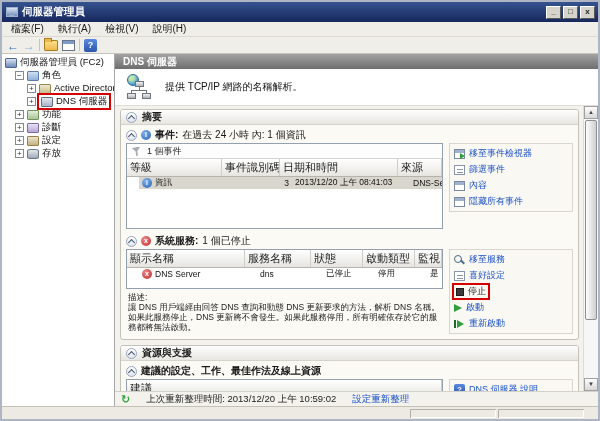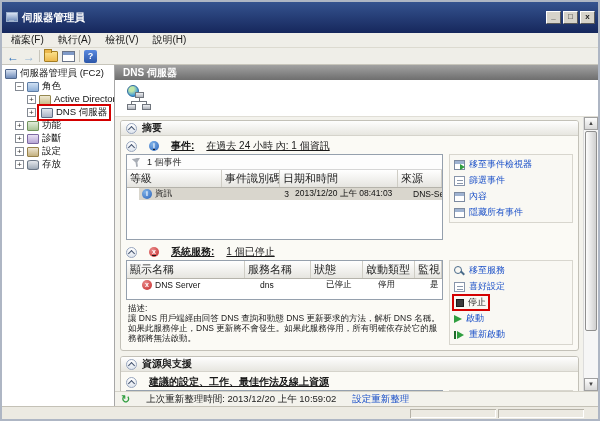--- a/index.html
+++ b/index.html
@@ -1,20 +1,20 @@
 <!DOCTYPE html>
 <html><head>
 <meta charset="utf-8">
 <style>
   * { margin:0; padding:0; box-sizing:border-box; font-family:"Liberation Sans","DejaVu Sans",sans-serif; }
   html,body { width:600px; height:421px; overflow:hidden; background:#cfd4de; }
   .window { width:600px; height:421px; border:2px solid #aeb6c4; background:#efeee8; display:flex; flex-direction:column; user-select:none; cursor:default; }
 
   
-  .titlebar { height:31px; background:linear-gradient(#35538f,#16275c); display:flex; align-items:center; padding:0 3px; flex:0 0 auto; }
+  .titlebar { height:20px; background:linear-gradient(#35538f,#16275c); display:flex; align-items:center; padding:0 3px; flex:0 0 auto; }
   .title-icon { width:13px; height:11px; position:relative; margin-right:4px; }
   .title-icon::before { content:""; position:absolute; left:1px; top:0; width:10px; height:8px; border:1px solid #9db0cc; background:linear-gradient(#d8e2f2,#6f8cba); }
   .title-icon::after { content:""; position:absolute; left:4px; top:8px; width:5px; height:2px; background:#9db0cc; }
   .title-text { color:#fff; font-size:10.5px; font-weight:bold; flex:1; }
   .winbtn { width:15px; height:13px; margin-left:2px; background:#d6d3ca; border:1px solid; border-color:#ffffff #5a5a5a #5a5a5a #ffffff; font-size:8px; line-height:10px; text-align:center; color:#222; font-weight:bold; }
   .winbtn.min::before { content:"_"; }
   .winbtn.max::before { content:"□"; }
   .winbtn.close::before { content:"x"; }
 
   
@@ -73,21 +73,21 @@
   .vs-btn { height:13px; background:linear-gradient(#fdfdfd,#d8d8d8); border:1px solid #a0a0a0; text-align:center; font-size:6px; line-height:11px; color:#444; }
   .vs-thumb { height:200px; margin:1px 1px; background:linear-gradient(90deg,#fdfdfd,#cfcfcf); border:1px solid #8f8f8f; border-radius:2px; }
   .vs-space { flex:1; }
 
   
   .panel { border:1px solid #c3c1b8; border-radius:3px; background:#fbfaf5; margin-bottom:5px; overflow:hidden; }
   .panel-header { height:15px; background:linear-gradient(#fefefe,#e7e6e0); border-bottom:1px solid #d5d3cb; display:flex; align-items:center; gap:5px; padding:0 5px; font-size:10px; font-weight:bold; color:#1a1a1a; }
   .panel-body { padding:2px 5px 5px 5px; }
   .chev { width:11px; height:11px; border-radius:50%; border:1px solid #97a5bd; background:linear-gradient(#ffffff,#dfe5ee); flex:0 0 auto; }
   .chev::before { content:""; display:block; width:4px; height:4px; border-left:1px solid #44536e; border-top:1px solid #44536e; transform:rotate(45deg); margin:3px auto 0; }
-  .subheader { display:flex; align-items:center; gap:12px; height:16px; font-size:10px; color:#1a1a1a;text-decoration:underline; }
+  .subheader { display:flex; align-items:center; gap:4px; height:16px; font-size:10px; color:#1a1a1a; }
   .subheader .b { font-weight:bold; }
   .split { display:flex; align-items:flex-start; gap:6px; }
   .left-col { flex:1; min-width:0; }
   .links-box { width:124px; flex:0 0 auto; border:1px solid #d8d6ce; background:#f9f8f3; padding:3px 4px; display:flex; flex-direction:column; gap:3px; }
   .link-row { display:flex; align-items:center; gap:4px; font-size:9px; color:#1b50c8; white-space:nowrap; }
   .link-row.disabled { color:#222; }
 
   
   .ic-info { width:10px; height:10px; border-radius:50%; background:radial-gradient(circle at 35% 30%, #7fb2e8, #2a62b8); color:#fff; font-size:7px; font-weight:bold; text-align:center; line-height:10px; flex:0 0 auto; }
   .ic-info::before { content:"i"; }
@@ -222,20 +222,21 @@
         <span class="dns-bigicon">
           <span class="globe"></span>
             <span class="hline"></span>
             <span class="vline1"></span>
             <span class="vline2"></span>
             <span class="vline3"></span>
           <span class="node n1"></span>
             <span class="node n2"></span>
             <span class="node n3"></span>
         </span>
+        <span>提供 TCP/IP 網路的名稱解析。</span>
       </div>
 
       <div class="scroll-region">
         <div class="sections">
 
           <div class="panel">
             <div class="panel-header">
               <span class="chev"></span>
               <span>摘要</span>
             </div>

